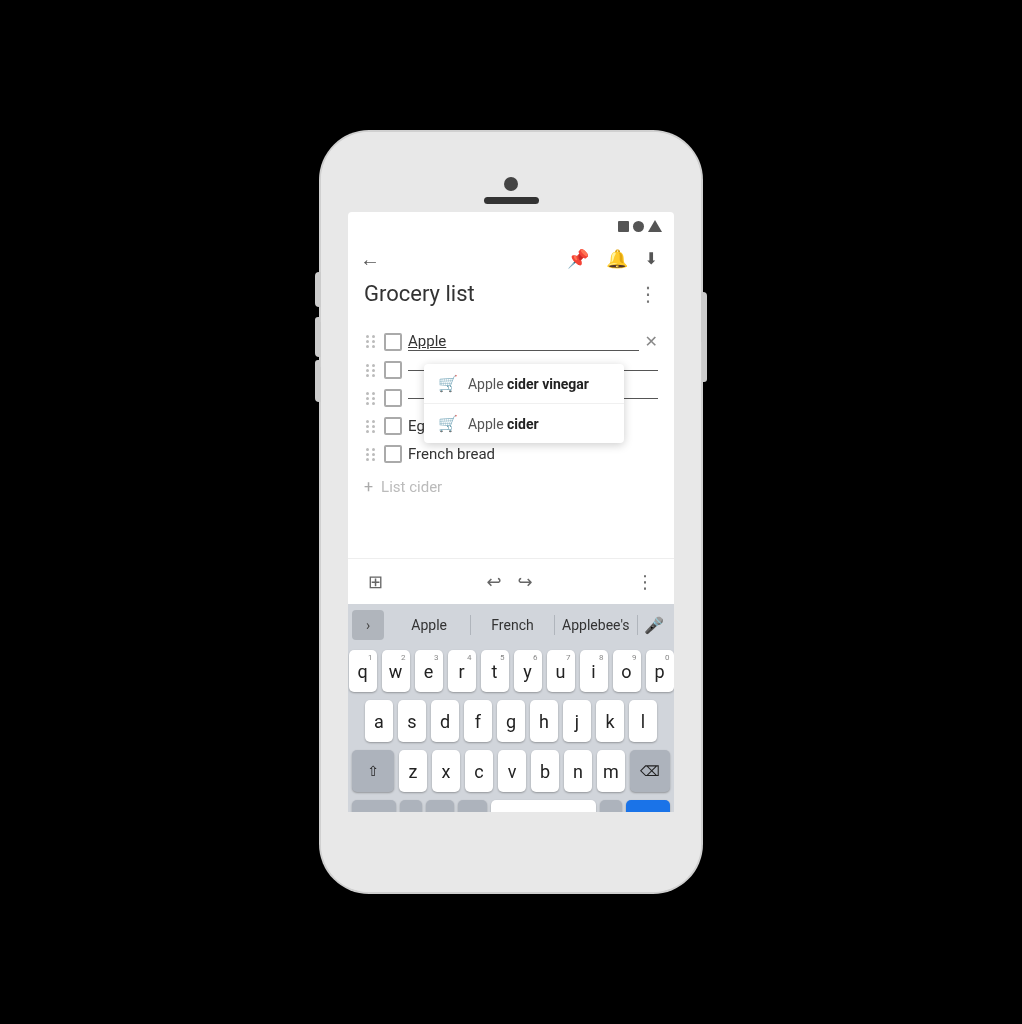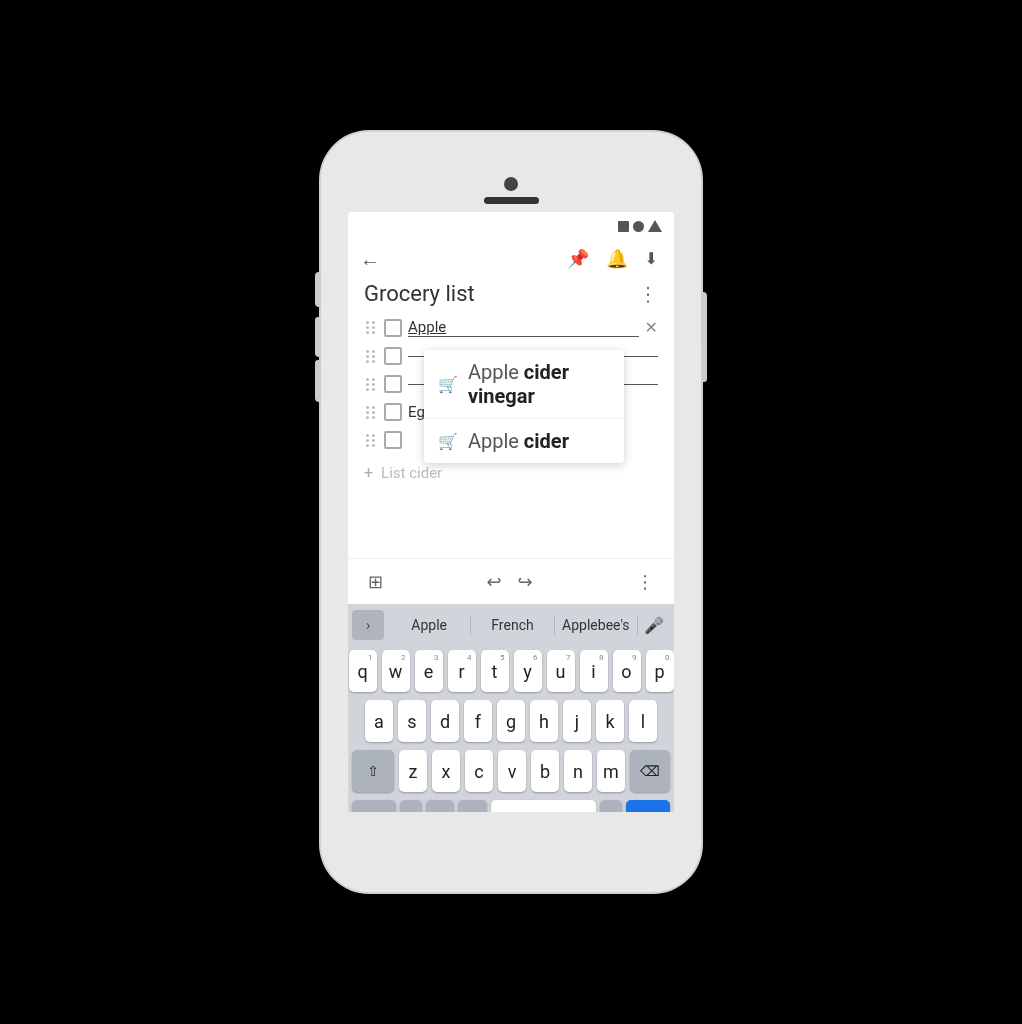--- a/index.html
+++ b/index.html
@@ -118,21 +118,21 @@
     .note-content {
       flex: 1;
       padding: 0 16px;
       overflow: hidden;
       position: relative;
     }
 
     .note-title-row {
       display: flex;
       align-items: center;
-      margin-bottom: 8px;
+      margin-bottom: 22px;
     }
 
     .note-title {
       font-size: 22px;
       color: #333;
       flex: 1;
     }
 
     .note-more {
       font-size: 20px;
@@ -215,21 +215,21 @@
     .autocomplete-item:last-child {
       border-bottom: none;
     }
 
     .cart-icon {
       font-size: 16px;
       color: #555;
     }
 
     .autocomplete-text {
-      font-size: 20px;
+      font-size: 14px;
       color: #555;
     }
 
     .autocomplete-text strong {
       color: #222;
       font-weight: 700;
     }
 
     .add-item-row {
       display: flex;
@@ -506,20 +506,21 @@
         <div class="list-item-row">
           <div class="drag-handle">
             <div class="drag-dot"></div>
               <div class="drag-dot"></div>
             <div class="drag-dot"></div>
               <div class="drag-dot"></div>
             <div class="drag-dot"></div>
               <div class="drag-dot"></div>
           </div>
           <div class="item-checkbox"></div>
+          <div class="item-text" style="text-decoration:none;border-bottom:none;">French bread</div>
         </div>
 
         <div class="add-item-row">
           <span class="add-plus">+</span>
           <span class="add-placeholder">List cider</span>
         </div>
       </div>
     </div>
 
     <div class="bottom-toolbar">

